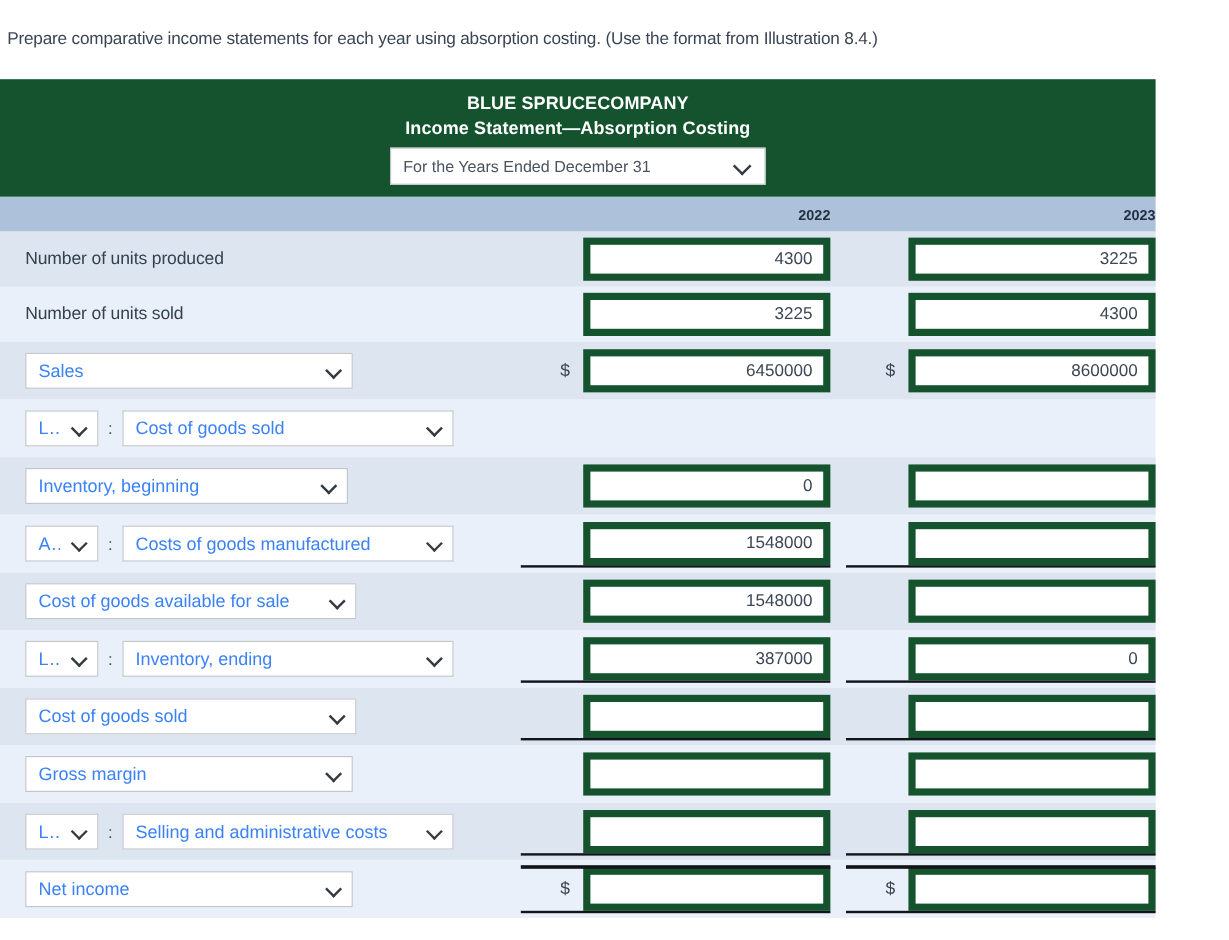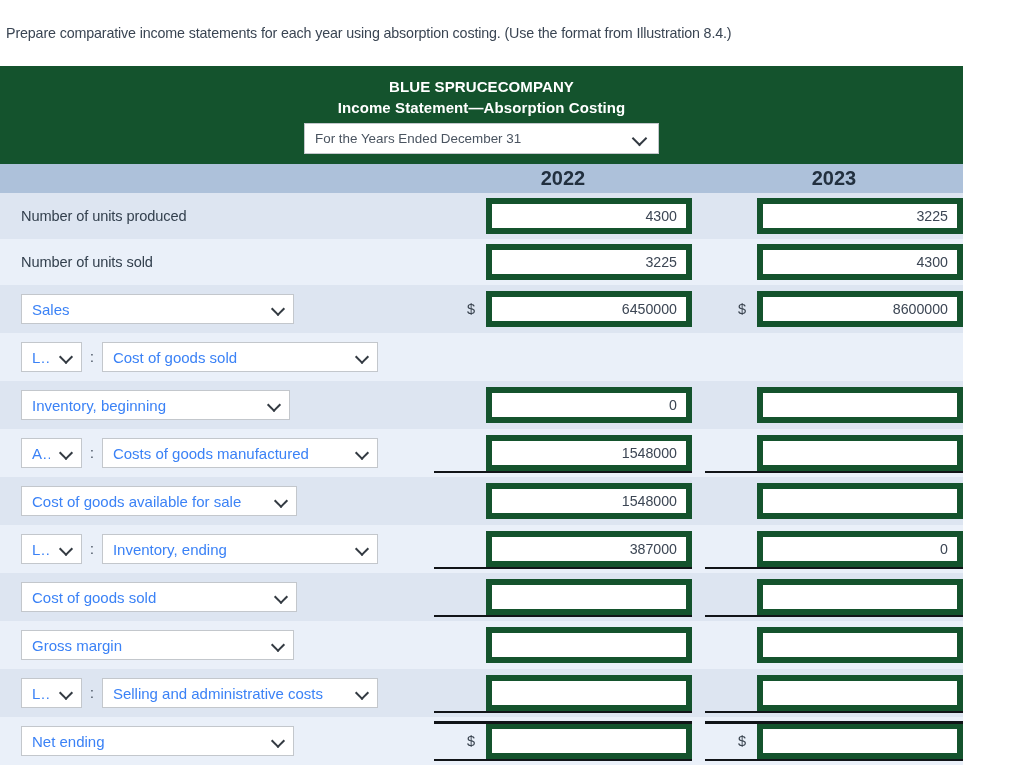--- a/index.html
+++ b/index.html
@@ -70,40 +70,40 @@
   .sel .caret::before {
     content: "";
     position: absolute;
     left: 1px; top: 1px;
     width: 8px; height: 8px;
     border-right: 2.4px solid #333a42;
     border-bottom: 2.4px solid #333a42;
     transform: rotate(45deg);
   }
   .sel.period {
-    width: 355px;
+    width: 313px;
     height: 31px;
     font-size: 13.4px;
     color: #4a5460;
     padding-right: 12px;
   }
   .sel.period .caret::before { border-width: 2.6px; width: 9px; height: 9px; }
 
   
   .yearrow {
     display: flex;
     background: #adc1da;
     height: 29px;
     align-items: center;
   }
   .yearrow .labelcell { width: 434px; }
   .yearrow .ycell {
     width: 258px;
-    text-align: center;
-    font-size: 20px;
+    text-align: right;
+    font-size: 12px;
     font-weight: bold;
     color: #22303f;
   }
   .yearrow .gap { width: 13px; }
 
   
   .row {
     display: flex;
     align-items: center;
     position: relative;
@@ -419,21 +419,21 @@
           </div>
           <div class="gapcell"></div>
           <div class="valcell ul">
             <span class="dollar blank">$</span>
             <div class="tinput"></div>
           </div>
         </div>
         <div class="row alt-b" style="height: 48px;">
           <div class="labelcell">
             <div class="sel w-ni">
-              <span class="txt">Net ending</span>
+              <span class="txt">Net income</span>
               <span class="caret"></span>
             </div>
           </div>
           <div class="valcell ul ul-top">
             <span class="dollar">$</span>
             <div class="tinput"></div>
           </div>
           <div class="gapcell"></div>
           <div class="valcell ul ul-top">
             <span class="dollar">$</span>

